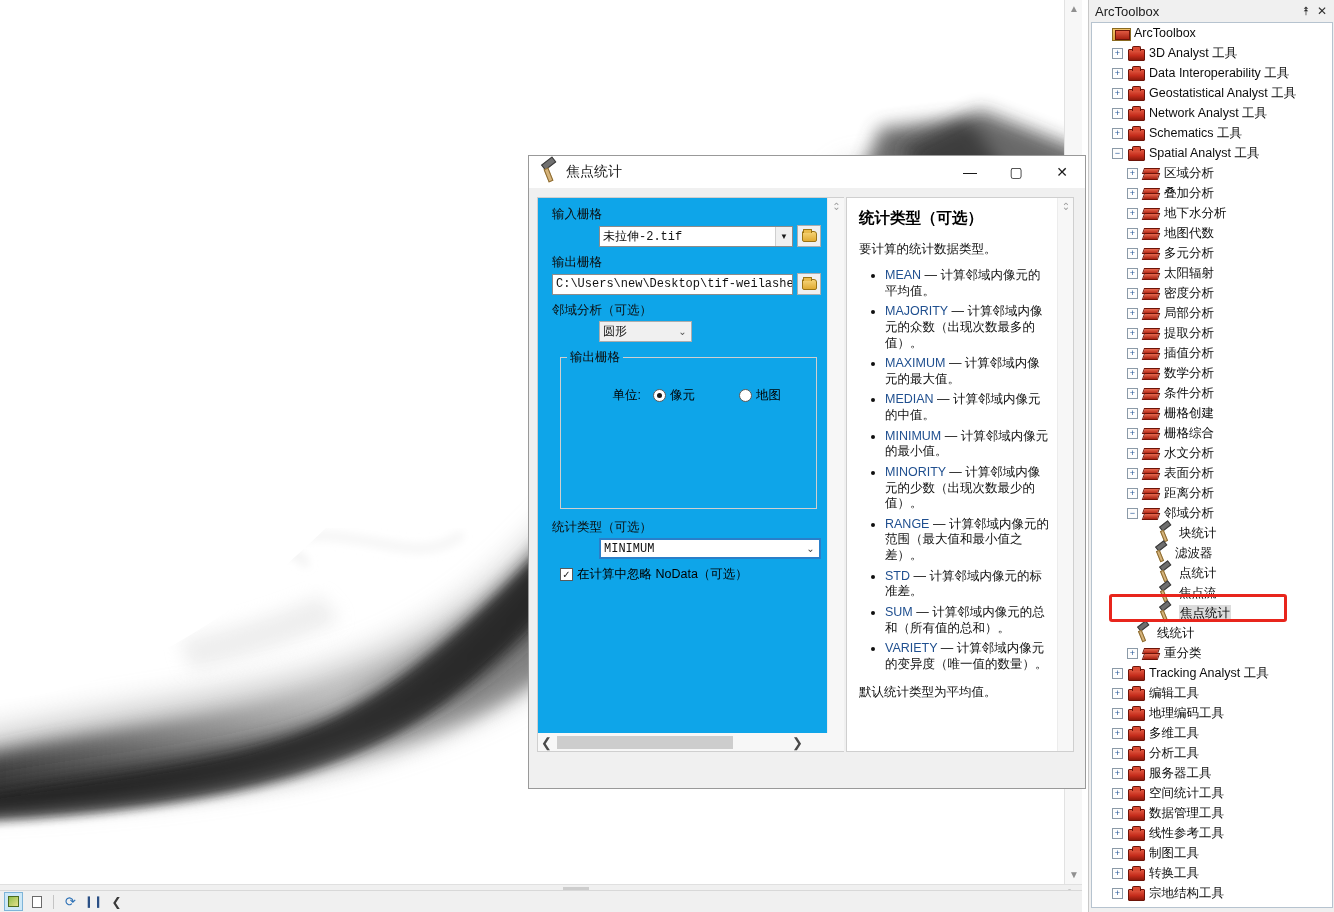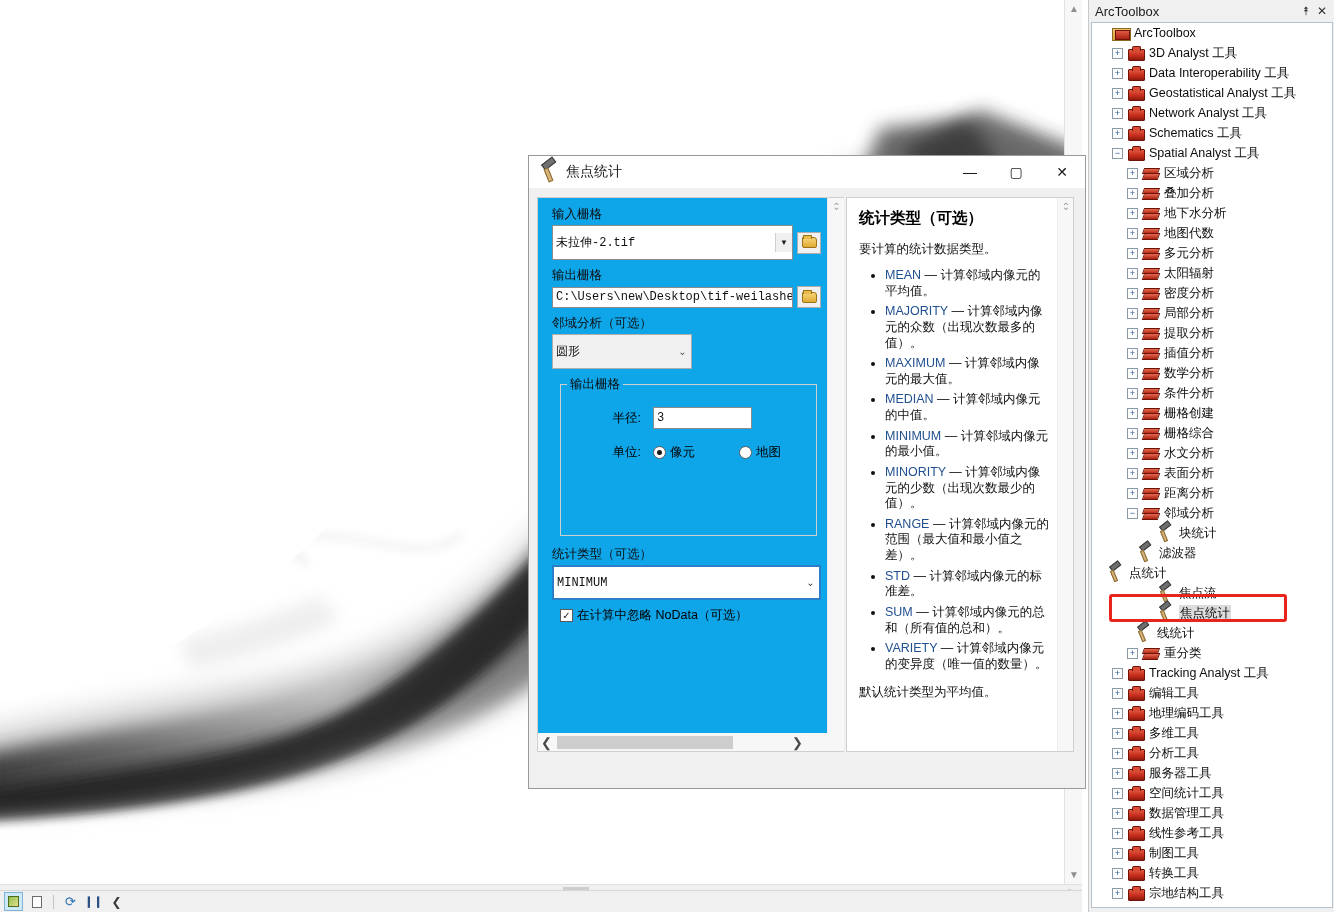--- a/index.html
+++ b/index.html
@@ -181,22 +181,22 @@
   }
   .fld-label { font-size: 12.5px; color: #0c0c0c; margin: 0 0 2px 0; }
   .row { display: flex; align-items: center; gap: 4px; margin-bottom: 7px; }
   .txtbox {
     flex: 1; height: 21px; background: #ffffff; border: 1px solid #8c8c8c;
     font-family: "Liberation Mono", monospace; font-size: 12px; color: #111;
     padding: 0 3px; display: flex; align-items: center; overflow: hidden;
     white-space: nowrap;
   }
   .combo {
-    flex: 1; height: 35px; background: #ffffff; border: 1px solid #8c8c8c;
-    display: flex; align-items: center;
+    flex: 1; height: 21px; background: #ffffff; border: 1px solid #8c8c8c;
+    display: flex; align-items: center; margin-left: 47px;
   }
   .combo .val {
     flex: 1; padding: 0 3px; font-family: "Liberation Mono", monospace;
     font-size: 12px; color: #111; overflow: hidden; white-space: nowrap;
   }
   .combo .arrow {
     width: 17px; height: 19px; display: flex; align-items: center;
     justify-content: center; font-size: 8px; color: #1a1a1a;
     border-left: 1px solid #cfcfcf; background: #f0f0f0;
   }
@@ -507,26 +507,26 @@
         <div class="node" style="padding-left: 35px;">
           <span class="exp">−</span>
           <span class="ic ic-toolset"></span>
           <span class="lbl">邻域分析</span>
         </div>
         <div class="node" style="padding-left: 50px;">
           <span class="exp blank"></span>
           <span class="ic ic-hammer"></span>
           <span class="lbl">块统计</span>
         </div>
-        <div class="node" style="padding-left: 30px;">
+        <div class="node" style="padding-left: 46px;">
           <span class="exp blank"></span>
           <span class="ic ic-hammer"></span>
           <span class="lbl">滤波器</span>
         </div>
-        <div class="node" style="">
+        <div class="node" style="padding-left: 50px;">
           <span class="exp blank"></span>
           <span class="ic ic-hammer"></span>
           <span class="lbl">点统计</span>
         </div>
         <div class="node" style="padding-left: 50px;">
           <span class="exp blank"></span>
           <span class="ic ic-hammer"></span>
           <span class="lbl">焦点流</span>
         </div>
         <div class="node selected" style="padding-left: 50px;">
@@ -646,26 +646,20 @@
           <div class="fld-label">邻域分析（可选）</div>
           <div class="row" style="padding-right:129px;">
             <div class="combo flat">
               <span class="val">圆形</span>
               <span class="arrow">⌄</span>
             </div>
           </div>
 
           <fieldset class="group">
             <legend>输出栅格</legend>
-            <div class="grow">
-              <span class="gl">半径:</span>
-              <span class="txtbox" style="flex:0 0 99px;height:22px;">
-                <span>3</span>
-              </span>
-            </div>
             <div class="grow" style="margin-top:15px;">
               <span class="gl">单位:</span>
               <span class="radio-wrap">
                 <span class="radio on"></span>
                 <span>像元</span>
               </span>
               <span class="radio-wrap" style="margin-right:0;">
                 <span class="radio"></span>
                 <span>地图</span>
               </span>

